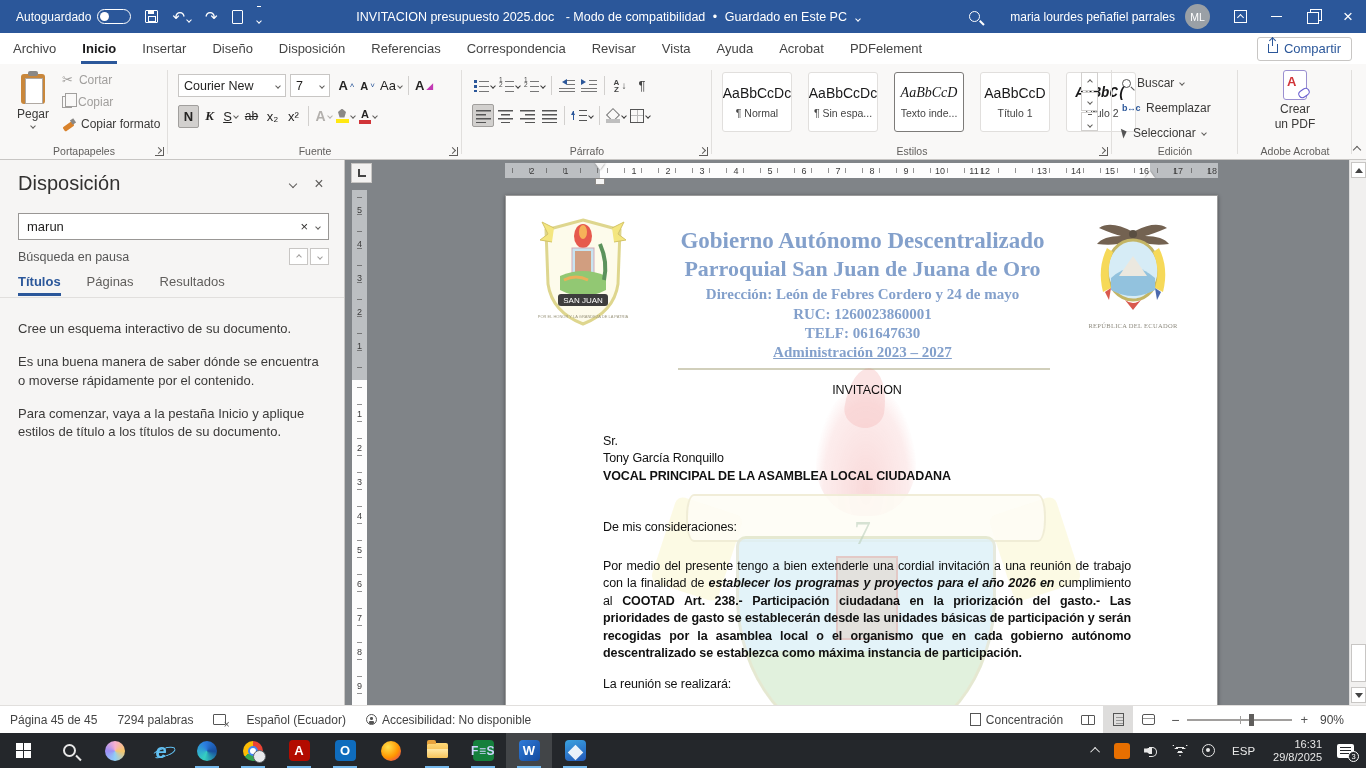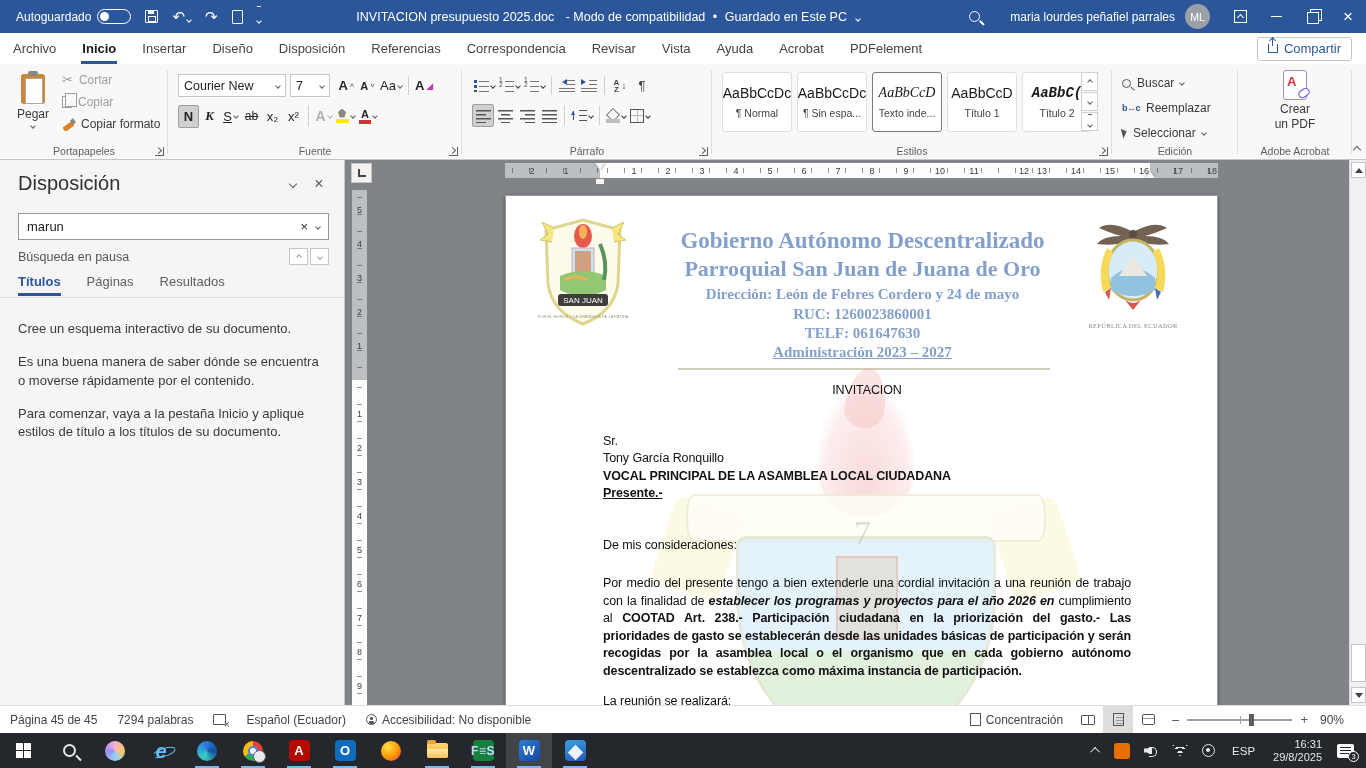--- a/index.html
+++ b/index.html
@@ -140,21 +140,21 @@
   .ls-ic:after { content:""; position:absolute; left:0px; top:0; border:2.5px solid transparent; border-bottom:4px solid #2b579a; }
   .shade-ic { width:14px; height:14px; position:relative; }
   .shade-ic:before { content:""; position:absolute; left:2px; top:1px; width:8px; height:8px; border:1.4px solid #777; transform:rotate(45deg); }
   .shade-ic:after { content:""; position:absolute; left:0; bottom:0; width:14px; height:3.5px; background:#bfbfbf; }
   .border-ic { width:14px; height:14px; border:1.2px solid #555; background:
     linear-gradient(#bbb,#bbb) 50% 0/1px 100%,
     linear-gradient(#bbb,#bbb) 0 50%/100% 1px; background-repeat:no-repeat; }
 
   
   #g-styles { left:712px; width:400px; }
-  .cards { position:absolute; left:10px; top:8px; display:flex; gap:5px; }
+  .cards { position:absolute; left:10px; top:8px; display:flex; gap:16px; }
   .scard { width:70px; height:60px; background:#fff; border:1px solid #e1dfdd; border-radius:3px; display:flex; flex-direction:column; align-items:center; justify-content:center; gap:6px; }
   .scard.selected { border:1.5px solid #7d7b79; }
   .scard .prev { font-size:14px; color:#19191a; white-space:nowrap; }
   .scard .slab { font-size:10.5px; color:#444; white-space:nowrap; max-width:66px; overflow:hidden; }
   .scard.s3 .prev { font-style:italic; font-family:"Liberation Serif", serif; }
   .scard.s5 .prev { font-style:italic; font-weight:700; font-family:Liberation Mono, monospace; }
   .style-scroll { position:absolute; right:14px; top:8px; width:17px; display:flex; flex-direction:column; gap:1px; }
   .sscr { height:19px; border:1px solid #d2d0ce; background:#fff; display:flex; align-items:center; justify-content:center; color:#605e5c; }
   .sscr .bar { border-top:1.2px solid #605e5c; padding-top:1px; }
 
@@ -681,21 +681,21 @@
           <span class="rnum" style="left: 163px;">2</span>
           <span class="rnum" style="left: 197px;">3</span>
           <span class="rnum" style="left: 231px;">4</span>
           <span class="rnum" style="left: 265px;">5</span>
           <span class="rnum" style="left: 299px;">6</span>
           <span class="rnum" style="left: 333px;">7</span>
           <span class="rnum" style="left: 367px;">8</span>
           <span class="rnum" style="left: 401px;">9</span>
           <span class="rnum" style="left: 435px;">10</span>
           <span class="rnum" style="left: 469px;">11</span>
-          <span class="rnum" style="left: 519px;">12</span>
+          <span class="rnum" style="left: 480px;">12</span>
           <span class="rnum" style="left: 537px;">13</span>
           <span class="rnum" style="left: 571px;">14</span>
           <span class="rnum" style="left: 605px;">15</span>
           <span class="rnum" style="left: 639px;">16</span>
           <span class="rnum" style="left: 673px;">17</span>
           <span class="rnum" style="left: 707px;">18</span>
         </div>
 
       <div id="vruler">
         <div class="vz margin" style="top:0; height:190px"></div>
@@ -767,21 +767,20 @@
           <div class="wm-shield"></div>
           <div class="wm-portrait"></div>
           <div class="wm-seven">7</div>
         </div>
 
         <div id="doctext">
           <div class="dt-title">INVITACION</div>
           <div>Sr.</div>
           <div>Tony García Ronquillo</div>
           <div class="dt-bold">VOCAL PRINCIPAL DE LA ASAMBLEA LOCAL CIUDADANA</div>
-          <div><span class="dt-pres">Presente.-</span></div>
           <div class="dt-greet">De mis consideraciones:</div>
           <p class="dt-para"><span>Por medio del presente tengo a bien extenderle una cordial invitación a una reunión de trabajo con la finalidad de </span><span class="bi">establecer los programas y proyectos para el año 2026 en</span><span> cumplimiento al </span><span class="bb">COOTAD Art. 238.- Participación ciudadana en la priorización del gasto.- Las prioridades de gasto se establecerán desde las unidades básicas de participación y serán recogidas por la asamblea local o el organismo que en cada gobierno autónomo descentralizado se establezca como máxima instancia de participación.</span></p>
           <div class="dt-last">La reunión se realizará:</div>
         </div>
       </div>
     </div>
 
     <div id="vscroll">
       <div class="scr-btn scr-up">
           <span class="tri-up"></span>

